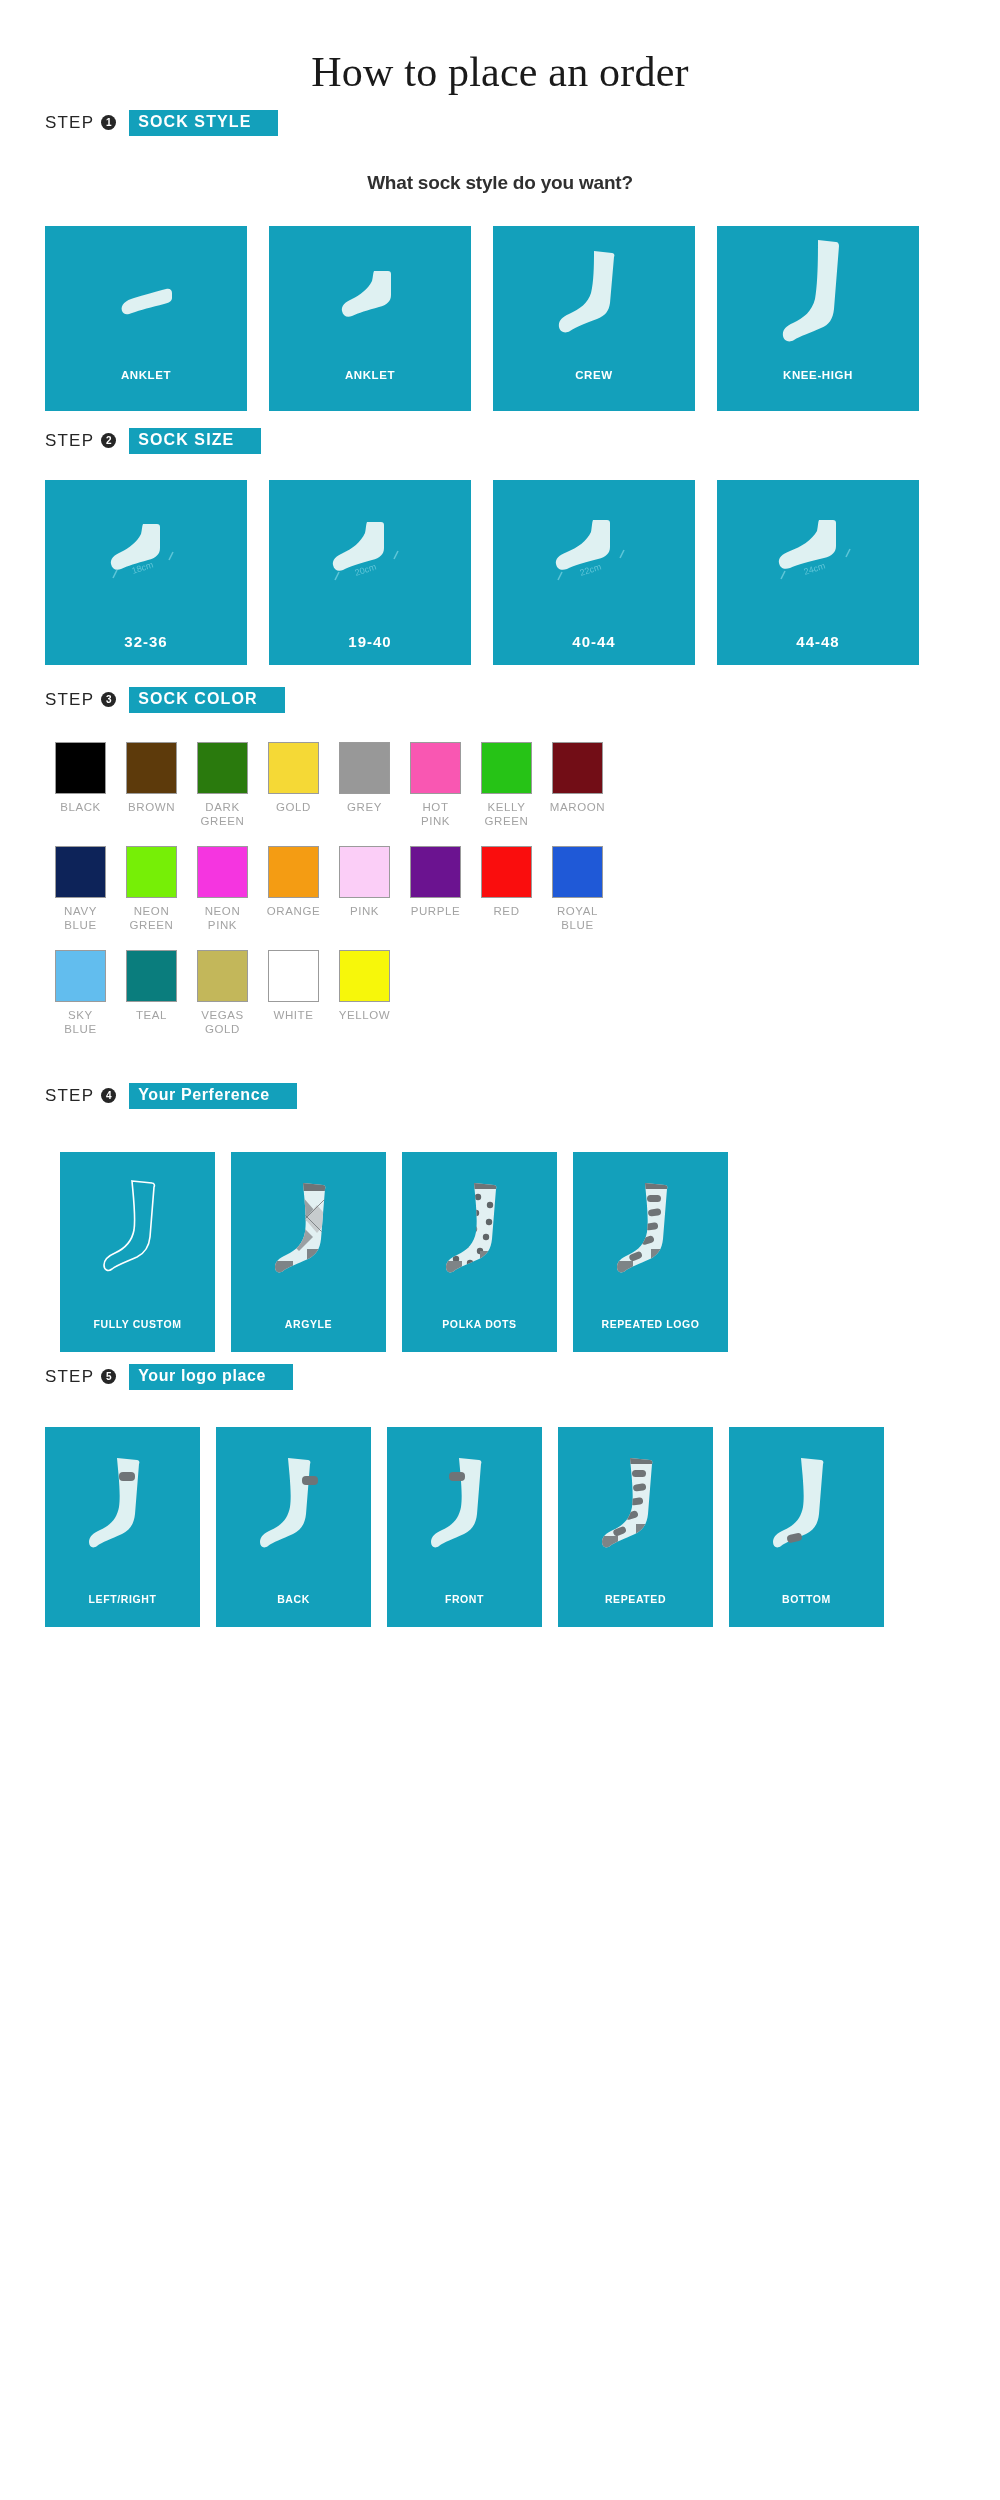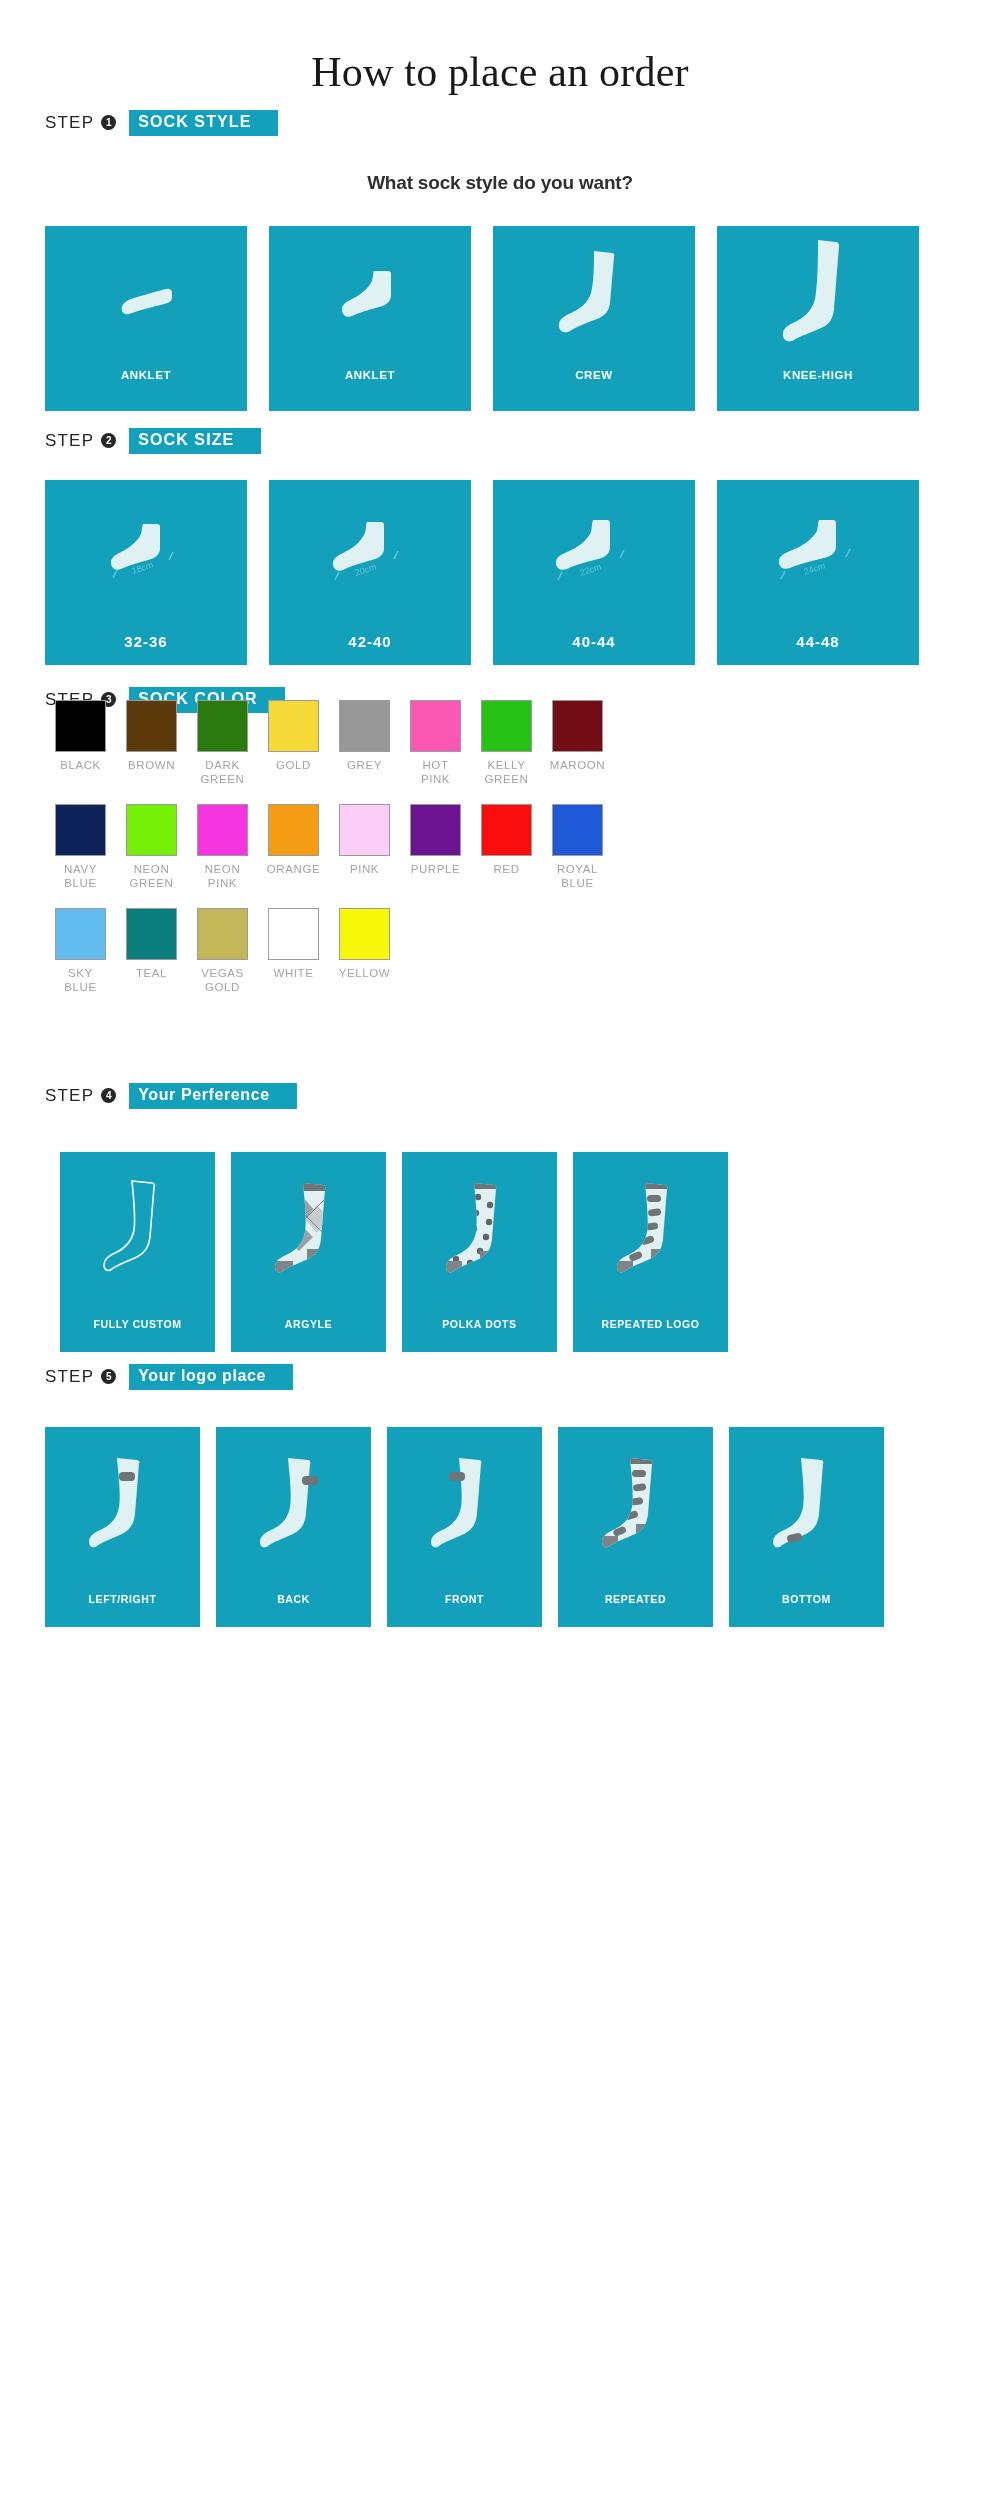--- a/index.html
+++ b/index.html
@@ -245,21 +245,21 @@
       <div class="art">
         <svg class="sockart" width="110" height="86" viewBox="0 0 110 86">
           <path d="M52 10 L66 10 C68 10 69 11 69 13 L69 36 C69 42 65 46 57 48 C45 51 34 55 28 58 C23 60 19 58 18 53 C17 48 21 44 28 41 C37 37 46 30 50 21 C51 17 51 12 52 10 Z" fill="#dff1f2"></path>
           <g stroke="#5fc5d8" stroke-width="1.6" fill="none">
             <line x1="20" y1="68" x2="24" y2="60"></line>
             <line x1="79" y1="47" x2="83" y2="39"></line>
           </g>
           <text x="41" y="64" transform="rotate(-18 41 64)" fill="#5fc5d8" font-family="Liberation Sans, sans-serif" font-size="9">20cm</text>
         </svg>
       </div>
-      <div class="cap">42-40</div>
+      <div class="cap">19-40</div>
     </div>
 
     <div class="tile">
       <div class="art">
         <svg class="sockart" width="110" height="86" viewBox="0 0 110 86">
           <path d="M54 8 L68 8 C70 8 71 9 71 11 L71 35 C71 41 67 45 59 47 C46 50 34 54 28 57 C22 59 18 57 17 52 C16 47 20 43 28 40 C38 36 48 29 52 20 C53 15 53 10 54 8 Z" fill="#dff1f2"></path>
           <g stroke="#5fc5d8" stroke-width="1.6" fill="none">
             <line x1="19" y1="68" x2="23" y2="60"></line>
             <line x1="81" y1="46" x2="85" y2="38"></line>
           </g>
@@ -283,21 +283,21 @@
       <div class="cap">44-48</div>
     </div>
   </div>
 
   <div class="step-head" style="top:687px;">
     <span class="step-word">STEP</span>
     <span class="step-num">3</span>
     <span class="step-tag">SOCK COLOR</span>
   </div>
 
-  <div class="color-grid" id="color-grid" style="top:700px;">
+  <div class="color-grid" id="color-grid" style="top:742px;">
       <div class="color-row">
         <div class="swatch-cell">
           <div class="chip" style="background: rgb(0, 0, 0);"></div>
           <div class="chip-label">BLACK</div>
         </div>
         <div class="swatch-cell">
           <div class="chip" style="background: rgb(93, 58, 11);"></div>
           <div class="chip-label">BROWN</div>
         </div>
         <div class="swatch-cell">

